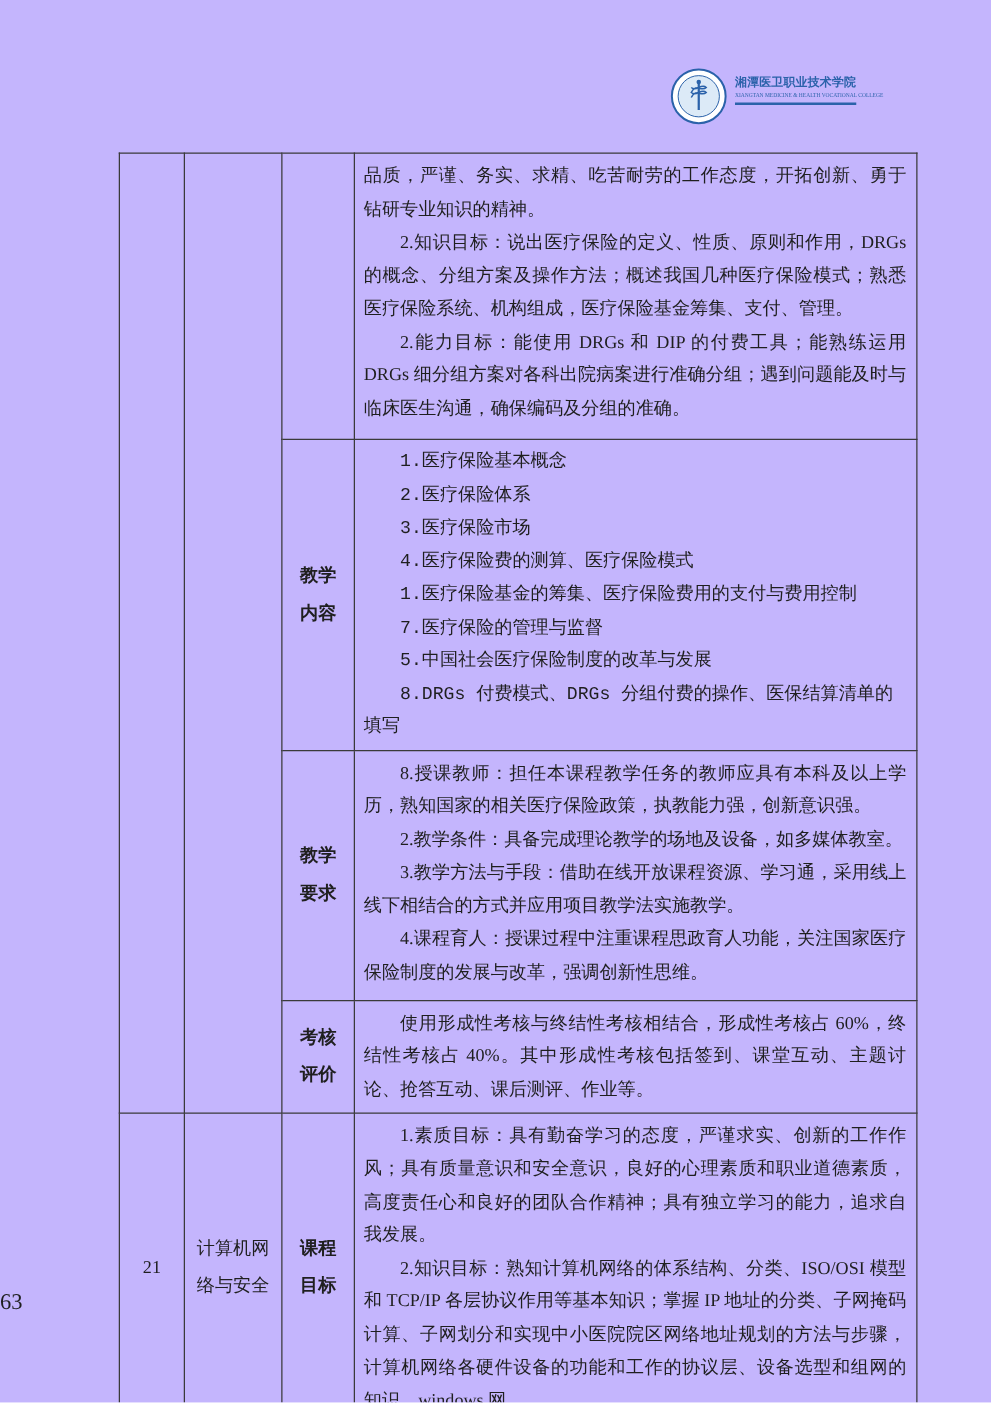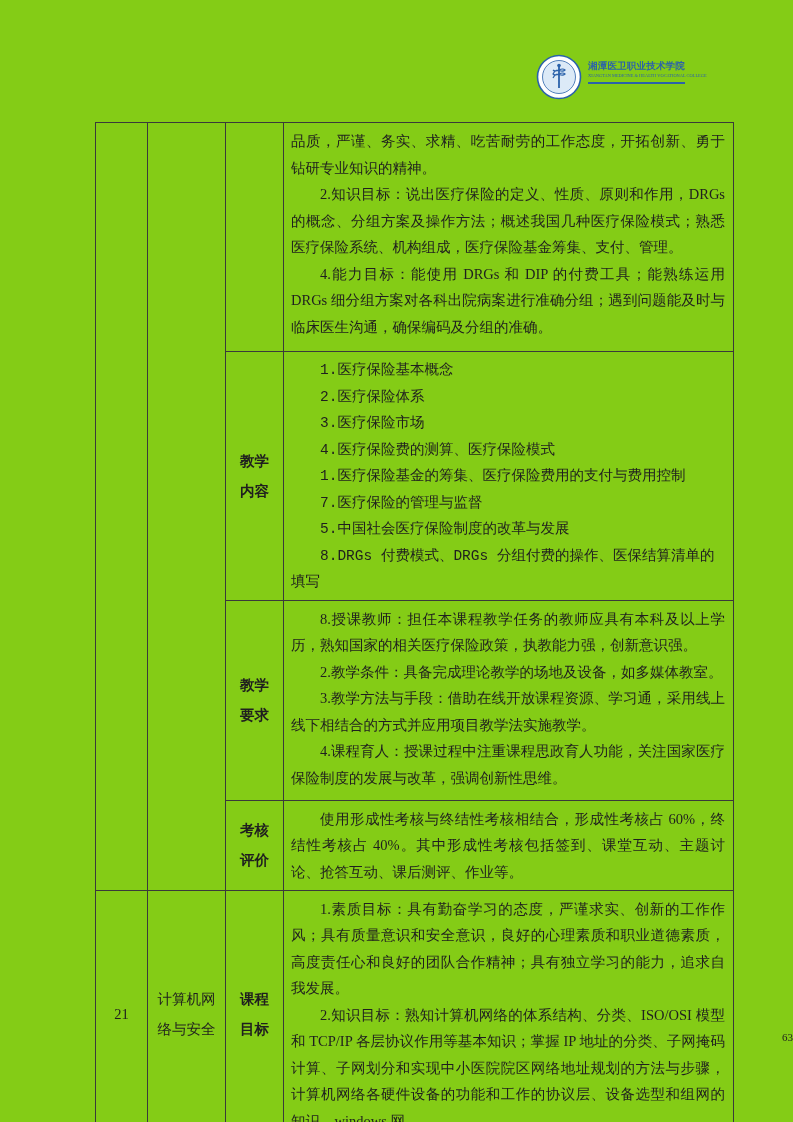--- a/index.html
+++ b/index.html
@@ -1,19 +1,19 @@
 <!DOCTYPE html>
 <html><head>
 <meta charset="utf-8">
 <style>
   html,body{margin:0;padding:0;background:#ffffff;}
   .page{
     position:relative;
     width:793px;height:1122px;
-    background:#84cc16;
+    background:#c4b5fd;
     font-family:"Liberation Serif","DejaVu Serif",serif;
     color:#1f1f1f;
     overflow:hidden;
   }
 
   
   .header{position:absolute;top:54px;left:536px;display:flex;align-items:flex-start;}
   .emblem{width:46px;height:46px;flex:0 0 46px;}
   .header-text{margin-left:6px;padding-top:6px;}
   .cn{font-size:9.5px;font-weight:bold;color:#2b62aa;white-space:nowrap;letter-spacing:0.2px;}
@@ -48,21 +48,21 @@
   
   tr.row-a td{height:219px;}
   tr.row-b td{height:219px;}
   tr.row-c td{height:190px;}
   tr.row-d td{height:80px;}
   tr.row-e td{height:200px;}
 
   
   .page-number{
     position:absolute;top:1031px;left:0;width:100%;
-    text-align:right;font-size:11px;color:#1f1f1f;
+    text-align:left;font-size:18px;color:#1f1f1f;
   }
 </style>
 </head>
 <body>
 
 <div class="page">
 
   <div class="header">
     <div class="emblem">
       <svg width="46" height="46" viewBox="0 0 46 46">
@@ -91,21 +91,21 @@
     </colgroup>
 
     <tbody>
         <tr class="row-a">
       <td rowspan="4" class="cell-center"></td>
       <td rowspan="4" class="cell-center"></td>
       <td class="cell-center"></td>
       <td class="cell-content">
         <p class="cont">品质，严谨、务实、求精、吃苦耐劳的工作态度，开拓创新、勇于钻研专业知识的精神。</p>
         <p>2.知识目标：说出医疗保险的定义、性质、原则和作用，DRGs 的概念、分组方案及操作方法；概述我国几种医疗保险模式；熟悉医疗保险系统、机构组成，医疗保险基金筹集、支付、管理。</p>
-        <p>4.能力目标：能使用 DRGs 和 DIP 的付费工具；能熟练运用 DRGs 细分组方案对各科出院病案进行准确分组；遇到问题能及时与临床医生沟通，确保编码及分组的准确。</p>
+        <p>2.能力目标：能使用 DRGs 和 DIP 的付费工具；能熟练运用 DRGs 细分组方案对各科出院病案进行准确分组；遇到问题能及时与临床医生沟通，确保编码及分组的准确。</p>
       </td>
     </tr>
 
     <tr class="row-b">
       <td class="cell-center">
         <span class="v-label">教学内容</span>
       </td>
       <td class="cell-content">
         <p class="item">1.医疗保险基本概念</p>
         <p class="item">2.医疗保险体系</p>

